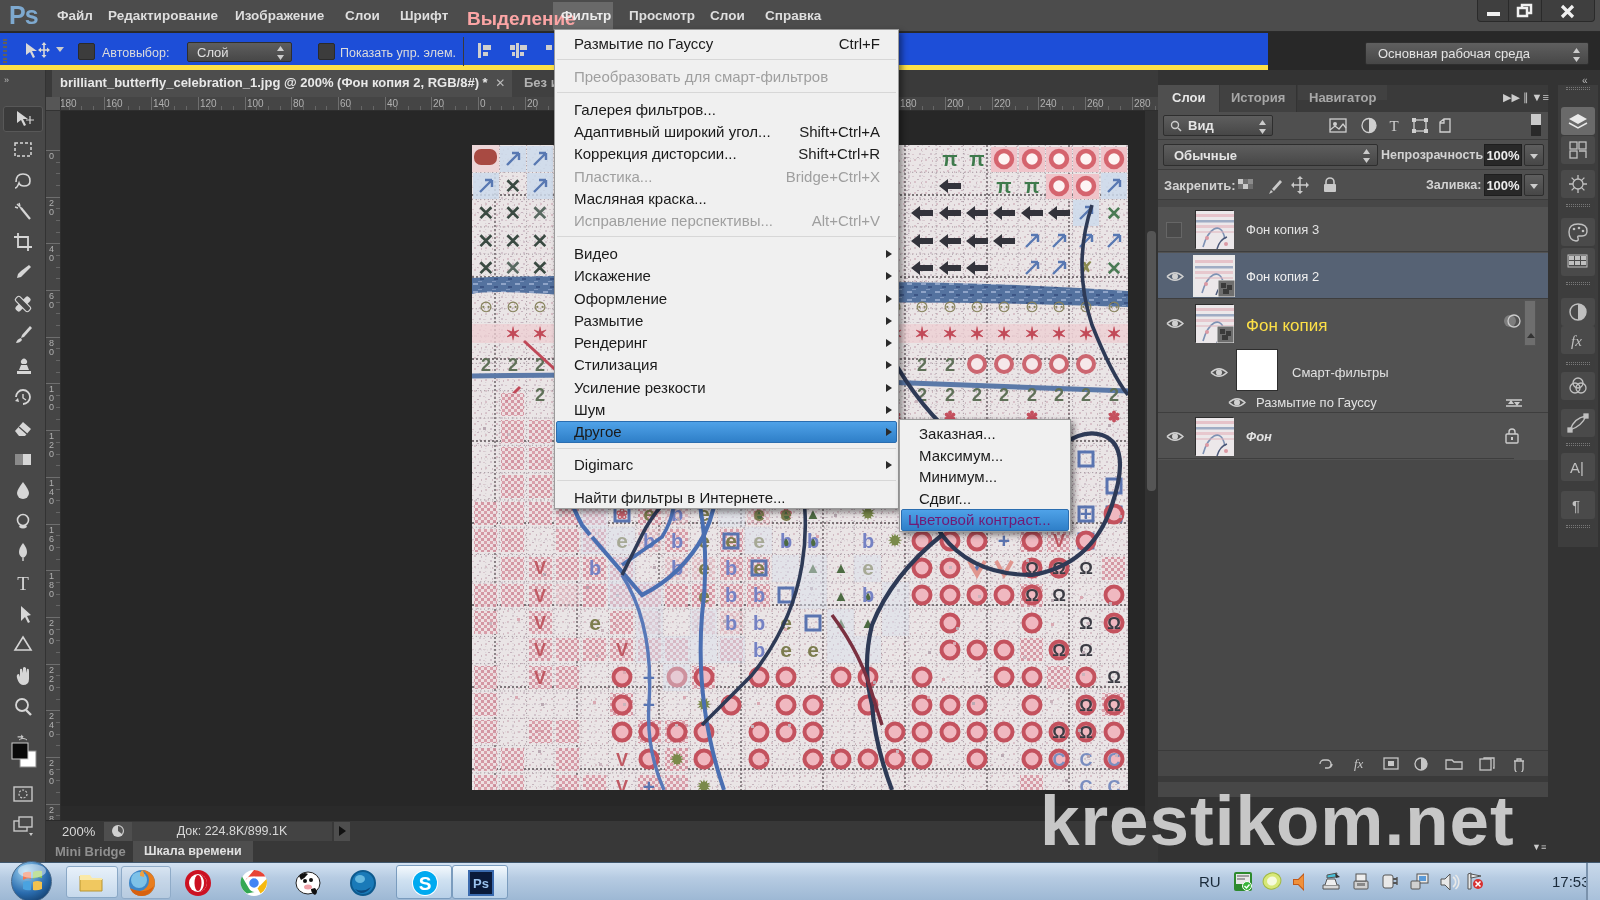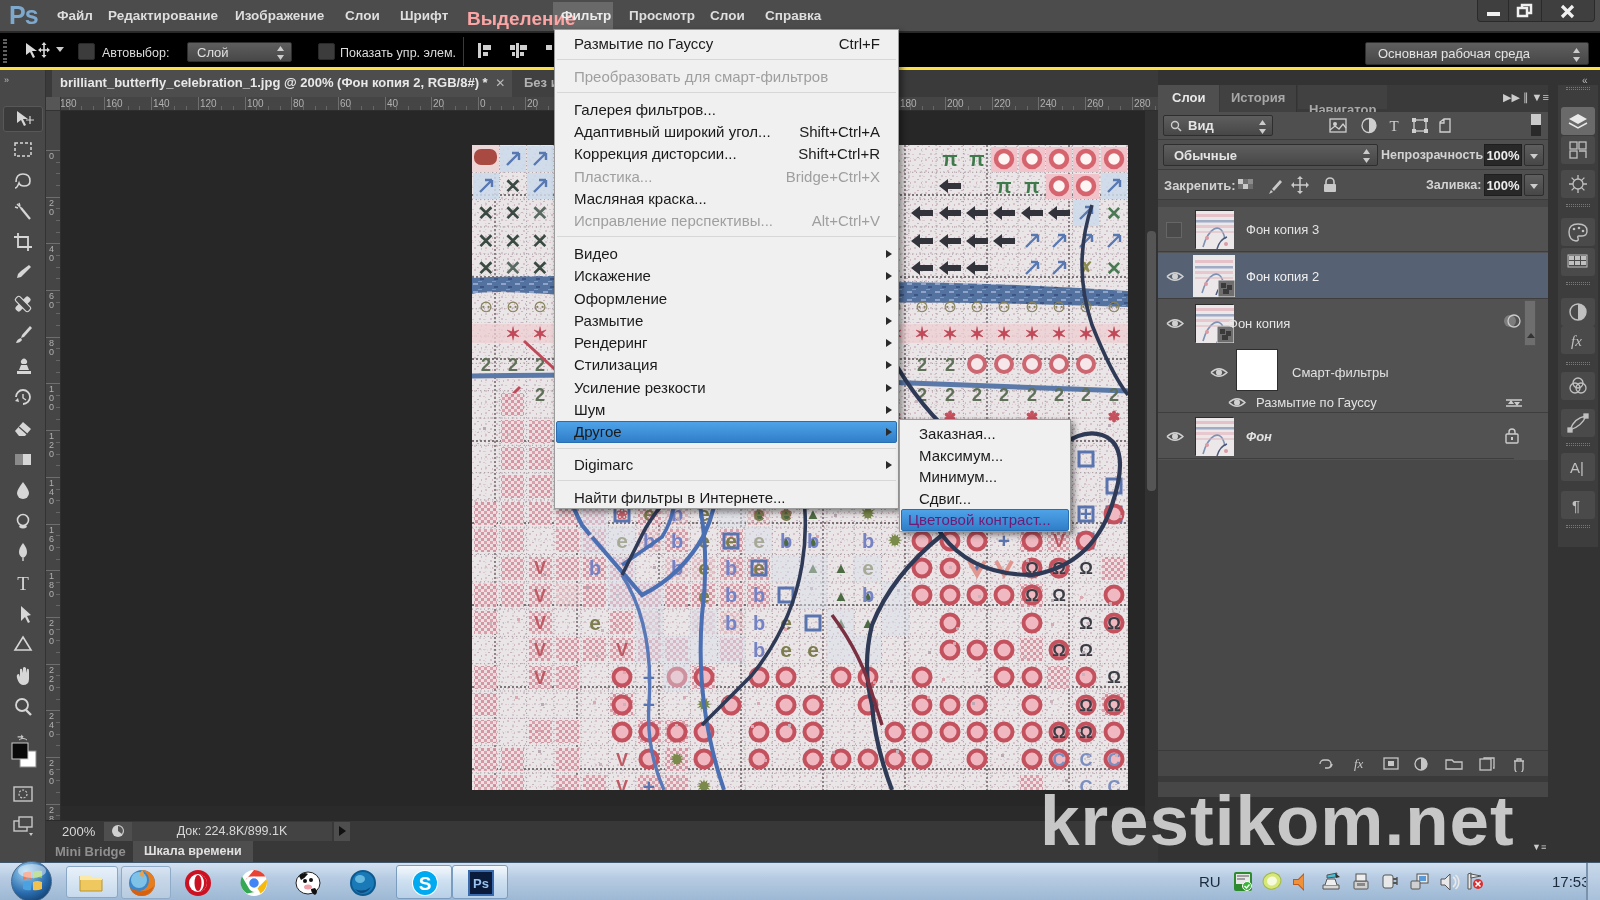--- a/index.html
+++ b/index.html
@@ -29,21 +29,21 @@
           <rect x="9" y="12" width="13" height="4" fill="#f0f0f0"></rect>
   <g fill="none" stroke="#f0f0f0" stroke-width="2.5">
             <rect x="40" y="8" width="9" height="8"></rect>
             <path d="M44 8 V5 H53 V13 H49"></path>
           </g>
   <path d="M84 6 L95 17 M95 6 L84 17" stroke="#f0f0f0" stroke-width="3.2"></path>
         </svg>
  </div>
 </div>
 
-<div class="abs" style="left:0;top:33px;width:1600px;height:37px;background:#000000;border-bottom:3px solid #fde047">
+<div class="abs" style="left:0;top:33px;width:1268px;height:37px;background:#1d4ed8;border-bottom:5px solid #fde047">
  <div class="abs" style="left:3px;top:6px;width:4px;height:24px;border-left:2px dotted #5f5f5f;border-right:2px dotted #5f5f5f"></div>
  <svg class="abs" style="left:22px;top:8px" width="30" height="20">
         <path d="M4 2 L4 14 L8 11 L11 17 L13 16 L10 10 L15 10 Z" fill="#d8d8d8"></path>
         <g stroke="#d8d8d8" stroke-width="1.6">
           <path d="M22 4v10M17 9h10"></path>
         </g>
         <path d="M22 1l-2.5 3h5zM22 17l-2.5-3h5zM16 9l3-2.5v5zM28 9l-3-2.5v5z" fill="#d8d8d8"></path>
       </svg>
  <div class="abs" style="left:56px;top:14px;width:0;height:0;border-left:4px solid transparent;border-right:4px solid transparent;border-top:5px solid #ccc"></div>
  <div class="abs" style="left:78px;top:10px;width:17px;height:17px;background:#3c3c3c;border:1px solid #2a2a2a;border-radius:2px"></div>
@@ -1103,21 +1103,21 @@
  <div class="abs tx" style="left:9px;top:3px;font-size:13px;font-weight:bold;color:#8f8f8f">Mini Bridge</div>
  <div class="abs tx" style="left:87px;top:0;height:21px;background:#4e4e4e;padding:0 11px;color:#e0e0e0;font-size:12.5px;font-weight:bold;line-height:20px">Шкала времени</div>
 </div>
 <div class="abs" style="left:1158px;top:70px;width:442px;height:792px;background:#333333">
       <div class="abs" style="left:424px;top:5px;color:#bbb;font-size:10px">«</div>
 <div class="abs" style="left:0;top:15px;width:390px;height:712px;background:#474747">
 
  <div class="abs" style="left:0;top:0;width:390px;height:27px;background:#3a3a3a">
    <div class="abs tx" style="left:0;top:0;height:27px;background:#4f4f4f;padding:0 14px;color:#e8e8e8;font-size:13px;font-weight:bold;line-height:26px">Слои</div>
    <div class="abs tx" style="left:62px;top:0;height:27px;background:#414141;padding:0 11px;color:#a8a8a8;font-size:13px;font-weight:bold;line-height:26px;border-right:1px solid #333">История</div>
-   <div class="abs tx" style="left:140px;top:0;height:15px;background:#414141;padding:12px 11px;color:#a8a8a8;font-size:13px;font-weight:bold;line-height:26px">Навигатор</div>
+   <div class="abs tx" style="left:140px;top:0;height:15px;background:#414141;padding:0 11px;color:#a8a8a8;font-size:13px;font-weight:bold;line-height:26px">Навигатор</div>
    <div class="abs tx" style="left:345px;top:6px;color:#ccc;font-size:11px">▶▶ ∥ ▼≡</div>
  </div>
 
  <div class="abs" style="left:0;top:27px;width:390px;height:28px;background:#4f4f4f;border-bottom:1px solid #3c3c3c">
    <div class="abs" style="left:5px;top:3px;width:110px;height:21px;background:linear-gradient(#5e5e5e,#474747);border:1px solid #2e2e2e;border-radius:2px;color:#e4e4e4;font-size:13px;font-weight:bold;line-height:20px;padding-left:24px">Вид
      <svg class="abs" style="left:6px;top:4px" width="13" height="13">
               <circle cx="5" cy="5" r="3.5" fill="none" stroke="#ccc" stroke-width="1.4"></circle>
               <path d="M8 8l3 3" stroke="#ccc" stroke-width="1.6"></path>
             </svg>
      <svg class="abs" style="right:5px;top:4px" width="9" height="14">
@@ -1254,21 +1254,21 @@
             </svg>
             <svg class="abs" style="right:-2px;bottom:-2px" width="17" height="17">
               <rect x="0" y="0" width="17" height="17" fill="#6e6e6e" stroke="#e8e8e8"></rect>
               <g fill="#3a3a3a">
                 <rect x="3" y="3" width="5" height="5"></rect>
                 <rect x="9" y="5" width="5" height="5"></rect>
                 <rect x="5" y="9" width="6" height="5"></rect>
               </g>
             </svg>
           </div>
-          <div class="abs tx" style="left:70px;top:16px;font-size:13px;color:#e5e5e5">Фон копия</div>
+          <div class="abs tx" style="left:88px;top:16px;font-size:17px;color:#fde047">Фон копия</div>
           <svg class="abs" style="left:344px;top:13px" width="20" height="16">
             <circle cx="8" cy="8" r="6" fill="#888" opacity="0.8"></circle>
             <circle cx="12" cy="8" r="6" fill="none" stroke="#ccc" stroke-width="1.3"></circle>
           </svg>
         </div>
         <div class="abs" style="left:0;top:139px;width:390px;height:47px">
           <svg class="abs" style="left:52px;top:20px" width="18" height="13">
             <path d="M1 6.5 Q9 -1 17 6.5 Q9 14 1 6.5" fill="none" stroke="#d0d0d0" stroke-width="1.5"></path>
             <circle cx="9" cy="6.5" r="3" fill="#d0d0d0"></circle>
           </svg>

